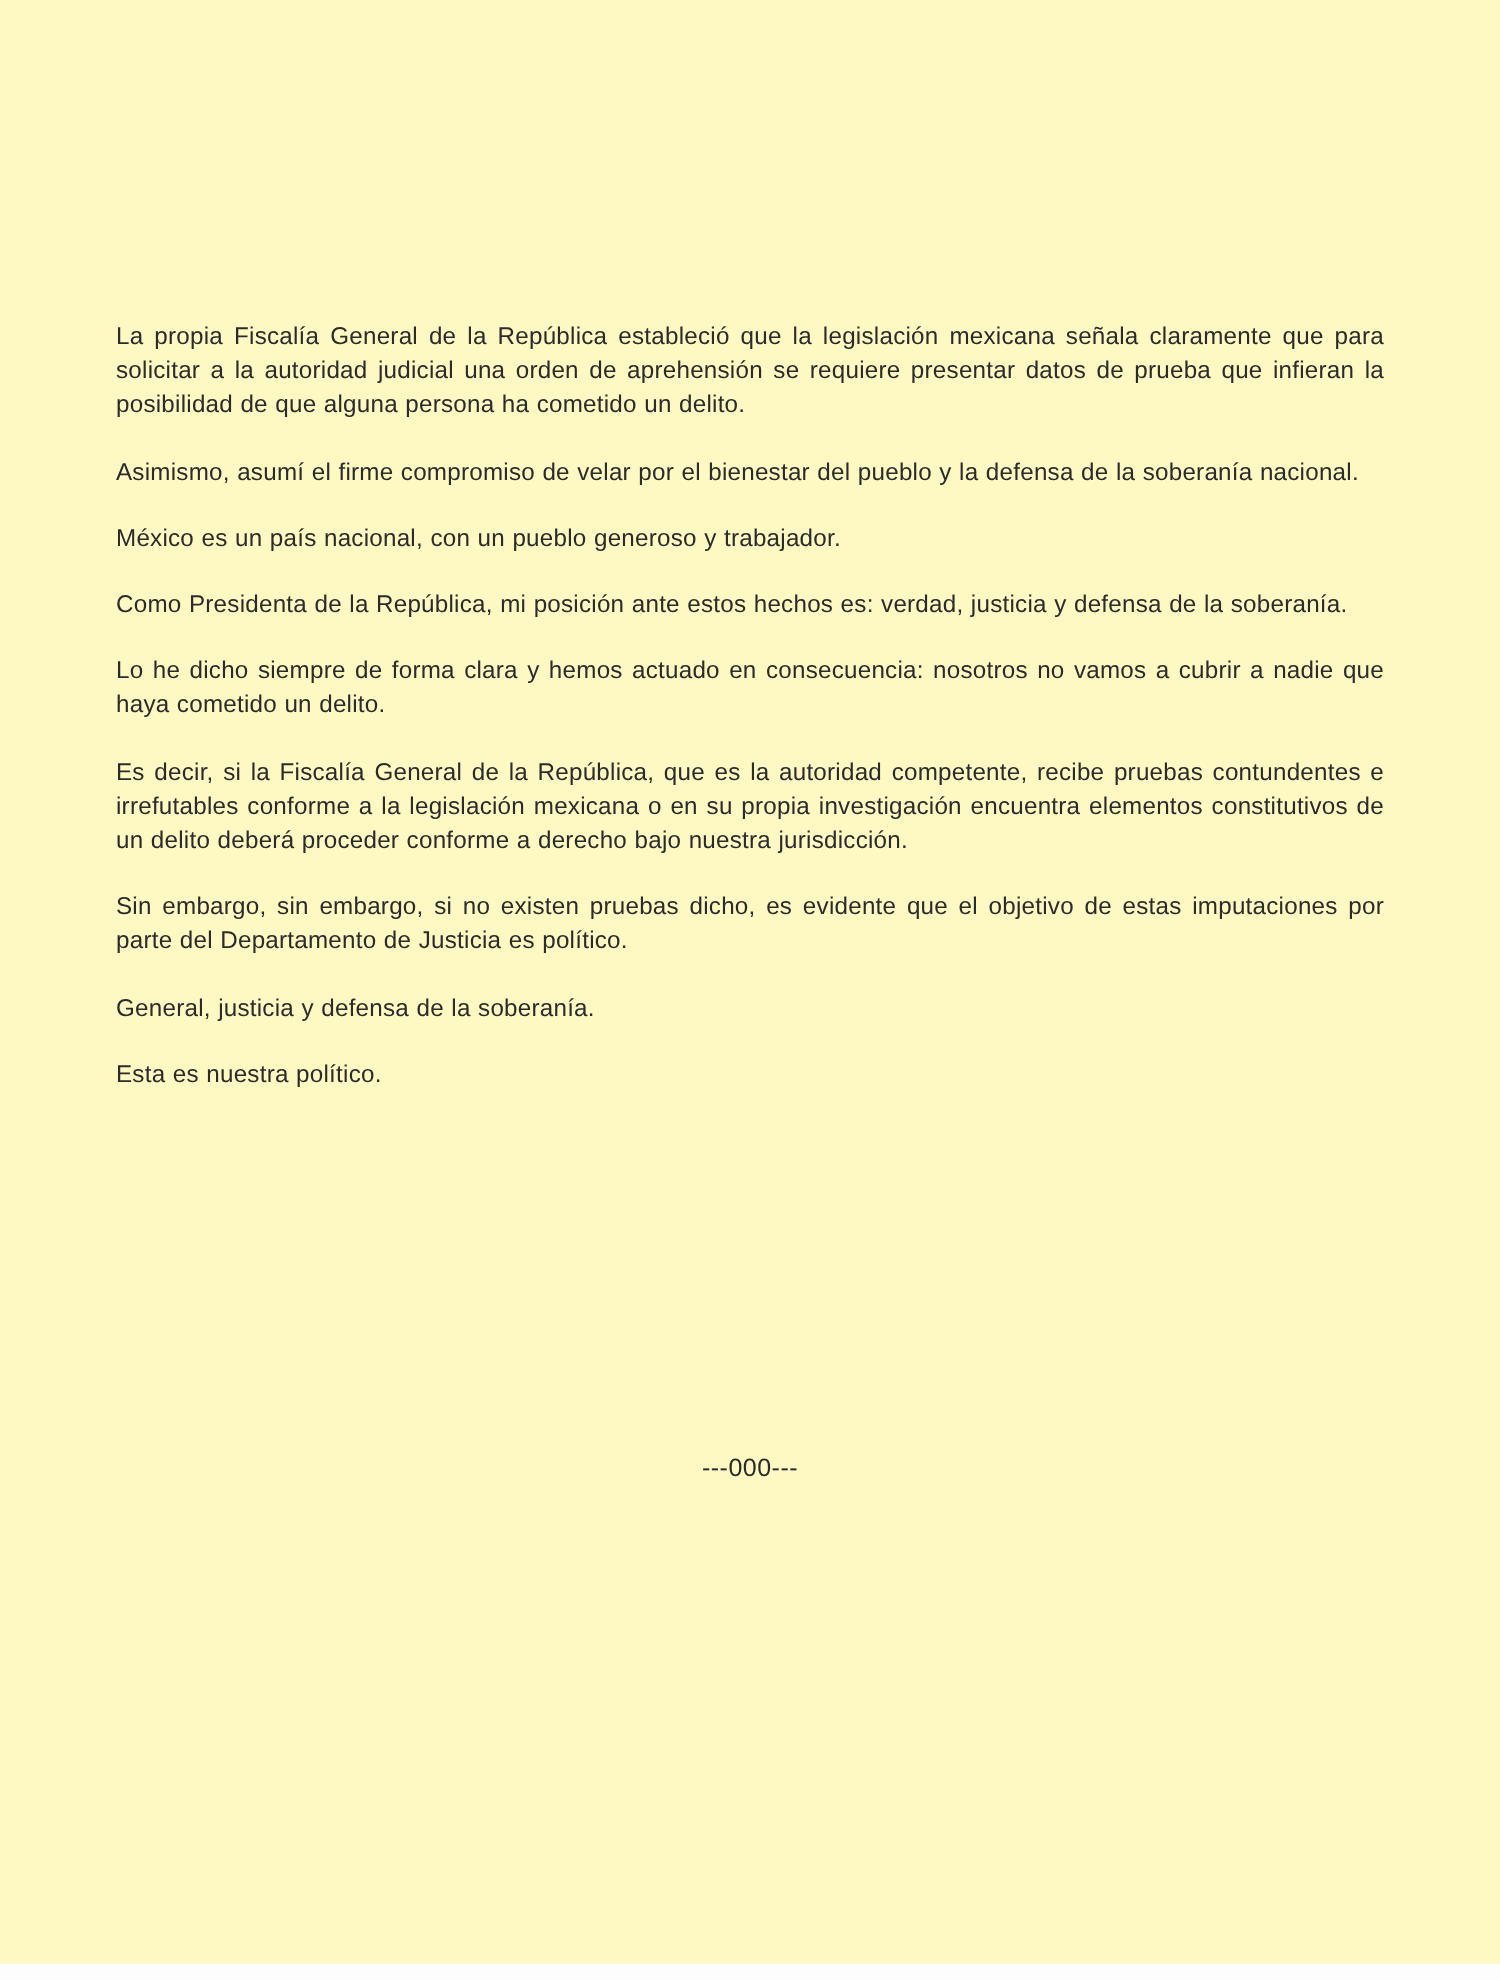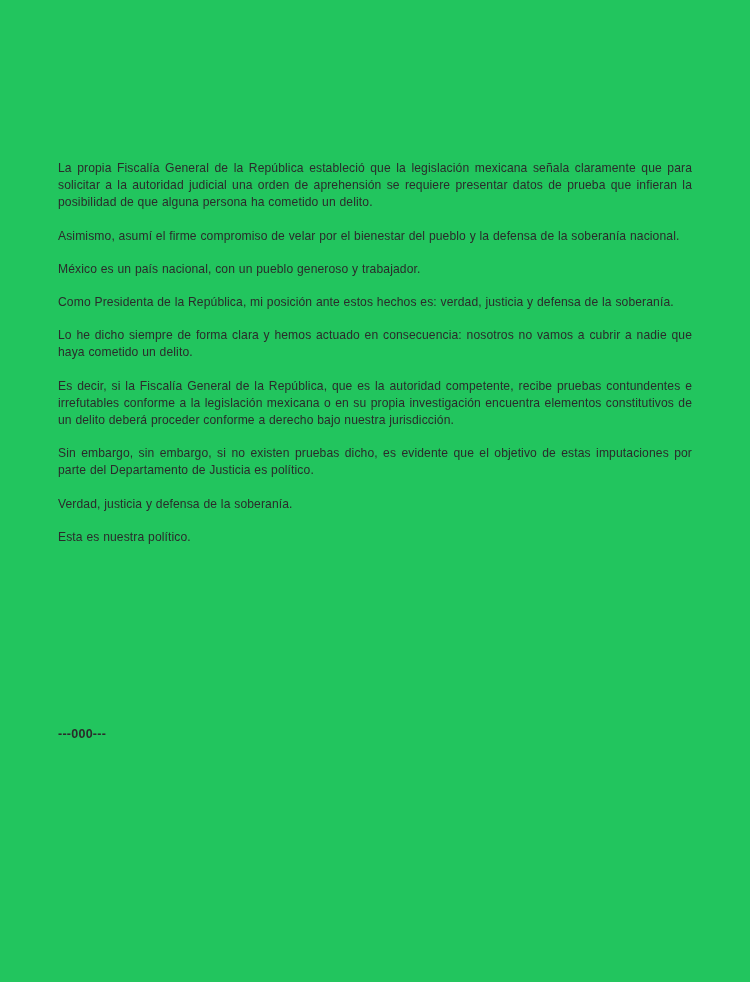--- a/index.html
+++ b/index.html
@@ -11,21 +11,21 @@
     width: 750px;
     height: 990px;
     font-family: "Liberation Sans", sans-serif;
     color: #2b2b2b;
     overflow: hidden;
   }
   .page {
     position: relative;
     width: 750px;
     height: 990px;
-    background: #22c55e;
+    background: #fef9c3;
     box-sizing: border-box;
     padding-left: 21px;
   }
   .content {
     position: absolute;
     left: 58px;
     top: 160px;
     width: 634px;
   }
   .doc-paragraph {
@@ -39,23 +39,24 @@
     word-spacing: 0.02em;
   }
   .doc-paragraph:last-of-type {
     margin-bottom: 0;
   }
   .separator {
     position: absolute;
     left: 58px;
     top: 726px;
     width: 634px;
+    text-align: center;
     font-size: 12.5px;
     line-height: 17px;
-    font-weight: bold;
+    font-weight: normal;
     letter-spacing: 0.02em;
     color: #2b2b2b;
   }
   .bottom-edge {
     position: absolute;
     left: 0;
     bottom: 0;
     width: 750px;
     height: 8px;
     background: #fdfdfe;
@@ -67,21 +68,21 @@
 <div class="page">
 
   <div class="content">
     <p class="doc-paragraph">La propia Fiscalía General de la República estableció que la legislación mexicana señala claramente que para solicitar a la autoridad judicial una orden de aprehensión se requiere presentar datos de prueba que infieran la posibilidad de que alguna persona ha cometido un delito.</p>
     <p class="doc-paragraph">Asimismo, asumí el firme compromiso de velar por el bienestar del pueblo y la defensa de la soberanía nacional.</p>
     <p class="doc-paragraph">México es un país nacional, con un pueblo generoso y trabajador.</p>
     <p class="doc-paragraph">Como Presidenta de la República, mi posición ante estos hechos es: verdad, justicia y defensa de la soberanía.</p>
     <p class="doc-paragraph">Lo he dicho siempre de forma clara y hemos actuado en consecuencia: nosotros no vamos a cubrir a nadie que haya cometido un delito.</p>
     <p class="doc-paragraph">Es decir, si la Fiscalía General de la República, que es la autoridad competente, recibe pruebas contundentes e irrefutables conforme a la legislación mexicana o en su propia investigación encuentra elementos constitutivos de un delito deberá proceder conforme a derecho bajo nuestra jurisdicción.</p>
     <p class="doc-paragraph">Sin embargo, sin embargo, si no existen pruebas dicho, es evidente que el objetivo de estas imputaciones por parte del Departamento de Justicia es político.</p>
-    <p class="doc-paragraph">Verdad, justicia y defensa de la soberanía.</p>
+    <p class="doc-paragraph">General, justicia y defensa de la soberanía.</p>
     <p class="doc-paragraph">Esta es nuestra político.</p>
   </div>
 
   <div class="separator">---000---</div>
 
   <div class="bottom-edge"></div>
 
 </div>
 
 </body></html>

